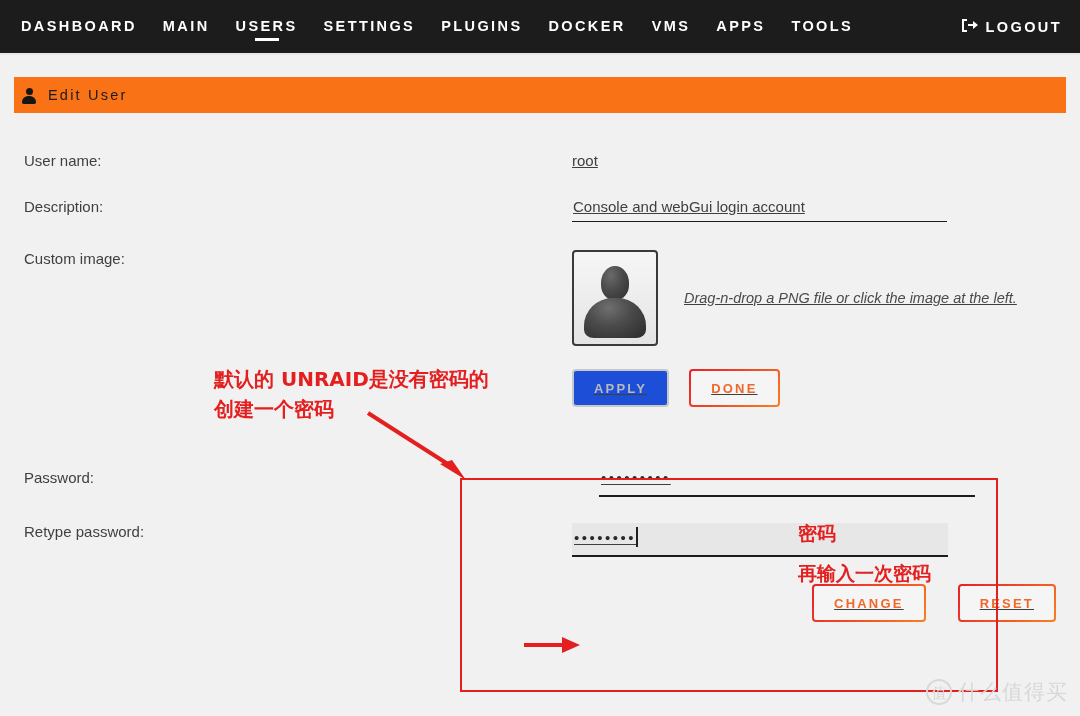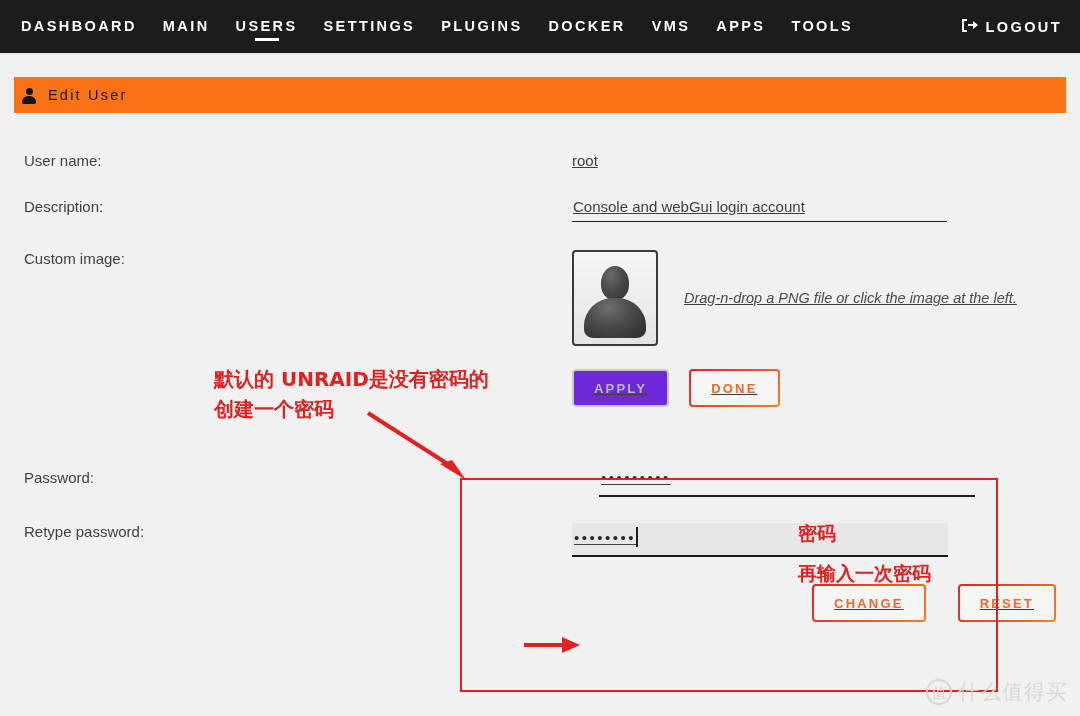--- a/index.html
+++ b/index.html
@@ -227,21 +227,21 @@
     margin-top: 23px;
   }
   .btn {
     font-family: "Liberation Sans", sans-serif;
     font-size: 13px;
     font-weight: bold;
     letter-spacing: 2.2px;
     padding: 0 20px;
     height: 38px;
     line-height: 36px;
-    background: #6d28d9;
+    background: #1d4ed8;
     box-sizing: border-box;
     text-align: center;
     cursor: pointer;
     white-space: nowrap;
   }
   .btn-disabled {
     color: #b9b9b9;
     border: 2px solid #c9c9c9;
     border-radius: 4px;
     cursor: default;

